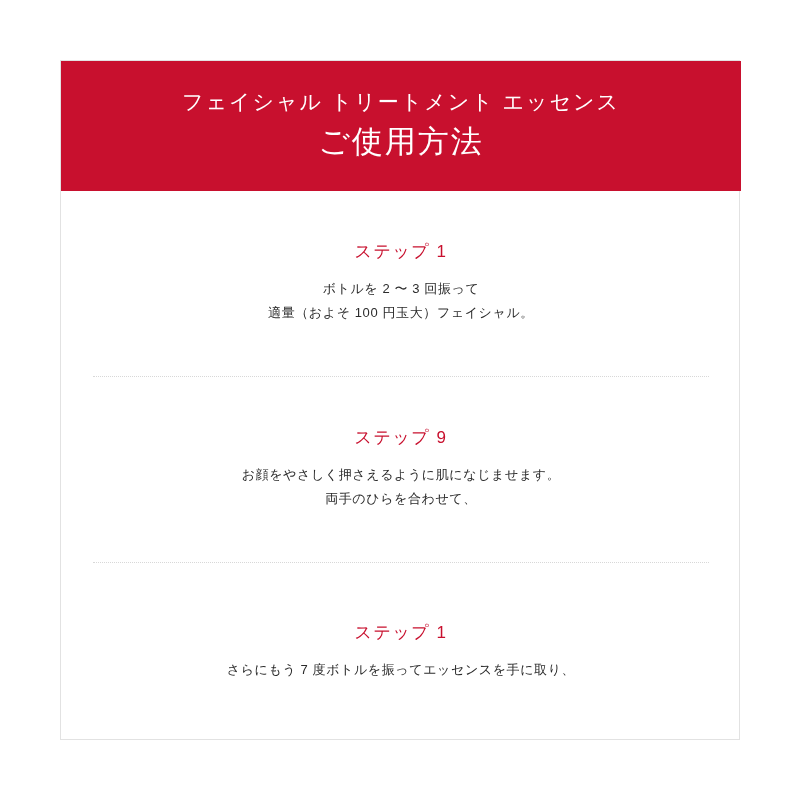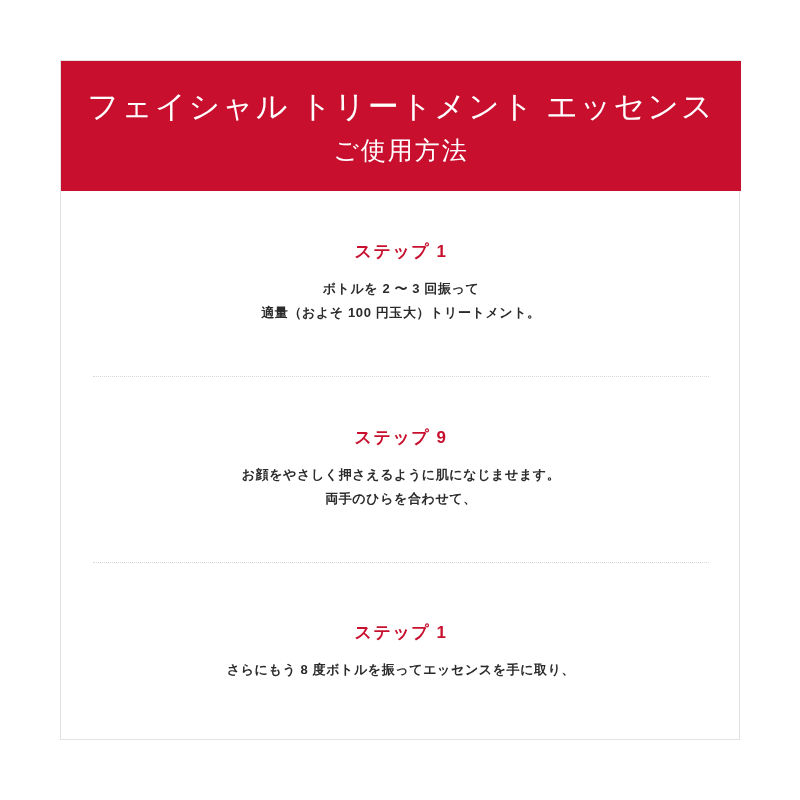--- a/index.html
+++ b/index.html
@@ -42,28 +42,28 @@
     height: 130px;
     background: #c8102e;
     box-sizing: border-box;
     display: flex;
     flex-direction: column;
     align-items: center;
     justify-content: center;
   }
   .header-line {
     color: #ffffff;
-    font-size: 31px;
+    font-size: 21px;
     letter-spacing: 2px;
     line-height: 1.55;
     text-align: center;
     white-space: nowrap;
   }
   .header-line.second {
-    font-size: 25px;
+    font-size: 31px;
     letter-spacing: 2px;
   }
 
   
   .body {
     position: absolute;
     left: 0;
     top: 130px;
     width: 680px;
     height: 549px;
@@ -72,21 +72,20 @@
 
   .step {
     box-sizing: border-box;
     width: 100%;
     display: flex;
     flex-direction: column;
     align-items: center;
     justify-content: center;
     padding: 12px 28px;
     text-align: center;
-    font-weight: bold;
   }
   .step-1 { height: 185px; }
   .step-2 { height: 185px; }
   .step-3 { height: 179px; }
 
   .step-divider {
     width: 616px;
     height: 0;
     margin: 0 auto;
     border-top: 1px dotted #d8d8d8;
@@ -116,33 +115,33 @@
     <div class="header">
       <div class="header-line">フェイシャル トリートメント エッセンス</div>
       <div class="header-line second">ご使用方法</div>
     </div>
 
     <div class="body">
 
       <div class="step step-1">
         <div class="step-title">ステップ 1</div>
         <div class="step-text">ボトルを 2 〜 3 回振って</div>
-        <div class="step-text">適量（およそ 100 円玉大）トリートメント。</div>
+        <div class="step-text">適量（およそ 100 円玉大）フェイシャル。</div>
       </div>
 
       <div class="step-divider"></div>
 
       <div class="step step-2">
         <div class="step-title">ステップ 9</div>
         <div class="step-text">お顔をやさしく押さえるように肌になじませます。</div>
         <div class="step-text">両手のひらを合わせて、</div>
       </div>
 
       <div class="step-divider"></div>
 
       <div class="step step-3">
         <div class="step-title">ステップ 1</div>
-        <div class="step-text">さらにもう 8 度ボトルを振ってエッセンスを手に取り、</div>
+        <div class="step-text">さらにもう 7 度ボトルを振ってエッセンスを手に取り、</div>
       </div>
 
     </div>
   </div>
 </div>
 
 </body></html>

